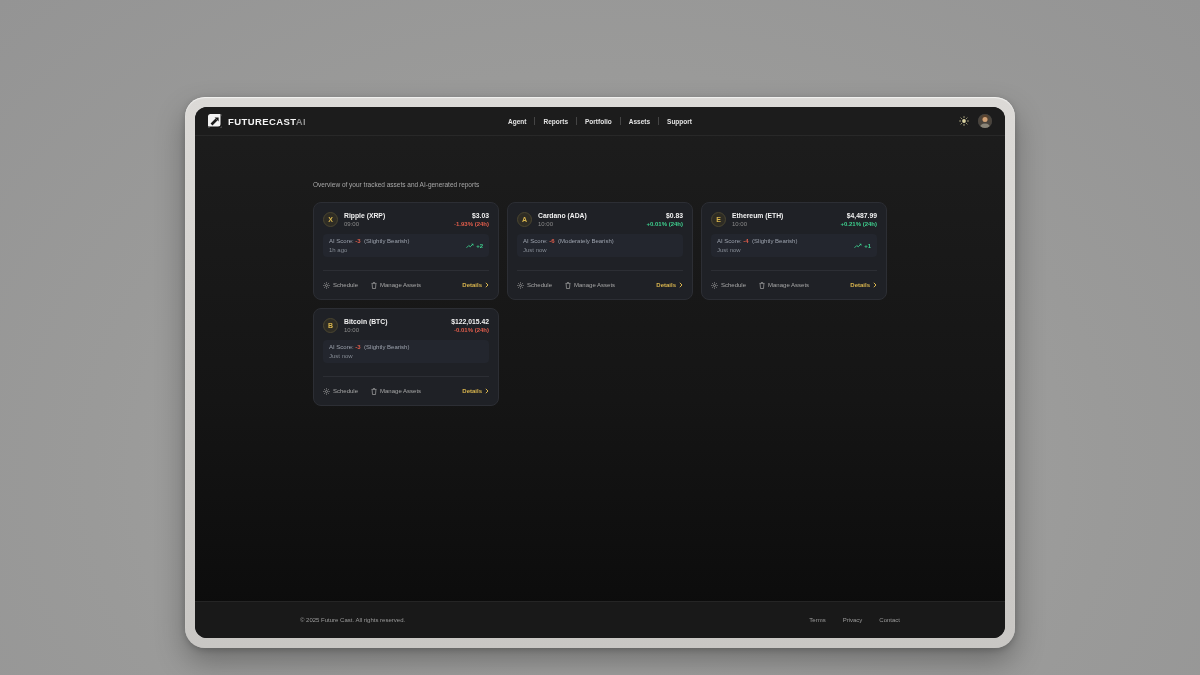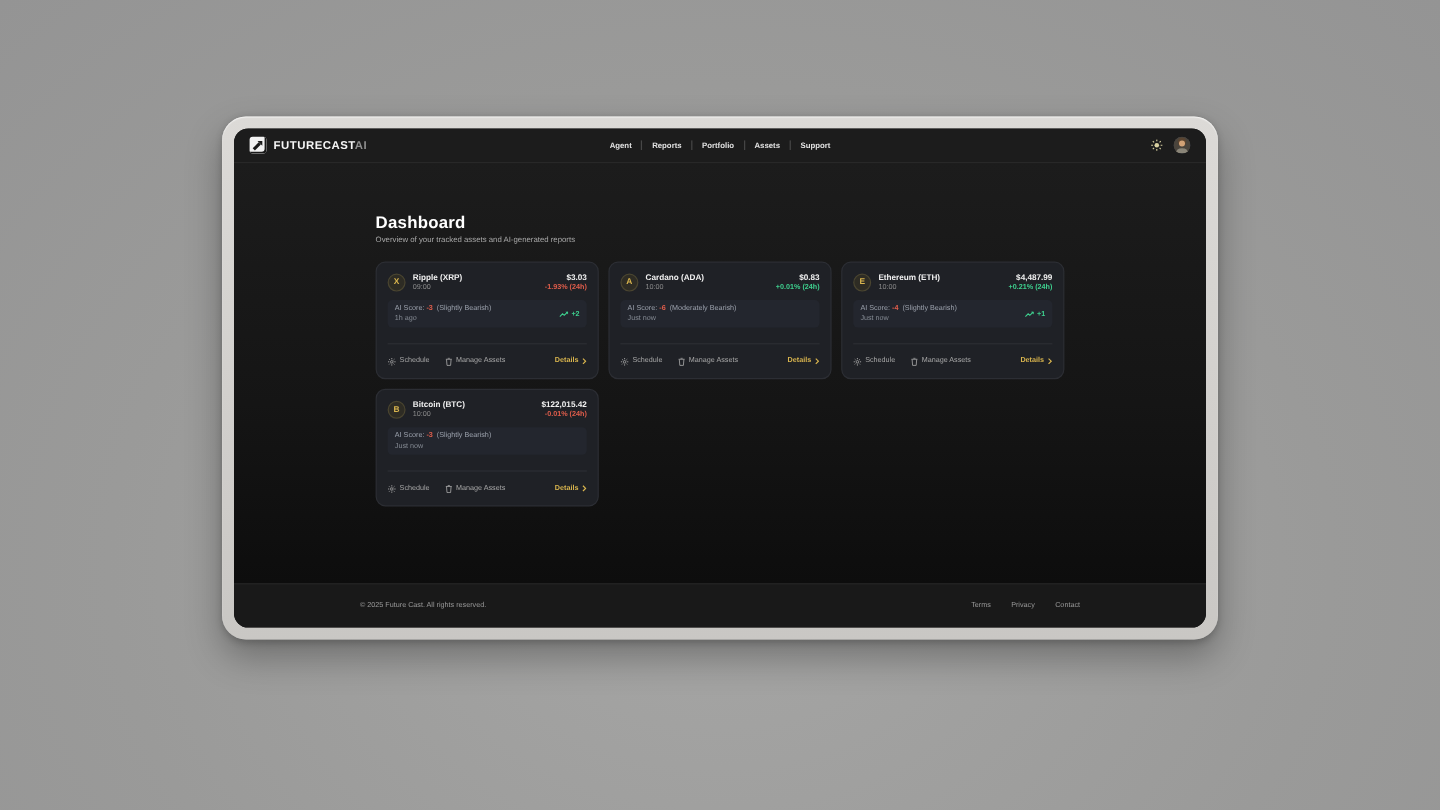--- a/index.html
+++ b/index.html
@@ -5,21 +5,21 @@
   * { margin:0; padding:0; box-sizing:border-box; }
   html,body { width:1200px; height:675px; overflow:hidden; }
   body {
     font-family:"Liberation Sans", sans-serif;
     background:radial-gradient(ellipse at 50% 70%, #a6a6a5 0%, #9a9a99 60%, #949494 100%);
     position:relative;
   }
 
   
   .device {
-    position:absolute; left:185px; top:97px; width:830px; height:436px;
+    position:absolute; left:185px; top:97px; width:830px; height:551px;
     background:linear-gradient(180deg,#dcdad7,#c9c7c4);
     border-radius:20px; padding:10px;
     box-shadow:0 14px 30px rgba(0,0,0,.30), 0 2px 6px rgba(0,0,0,.18), inset 0 1px 1px rgba(255,255,255,.65);
   }
   .screen {
     width:100%; height:100%; border-radius:12px; overflow:hidden;
     background:linear-gradient(180deg,#1d1d1d 0%, #151515 55%, #0b0b0b 100%);
     display:flex; flex-direction:column;
   }
 
@@ -165,21 +165,20 @@
             <circle cx="7" cy="4.2" r="3.4" fill="#5a4430"></circle>
             <circle cx="7" cy="5.6" r="2.5" fill="#d2a276"></circle>
             <path d="M2 14 Q2 9.5 7 9.5 Q12 9.5 12 14 Z" fill="#8a8578"></path>
           </svg>
         </div>
       </div>
     </div>
 
     <div class="app-main">
       <div class="content">
-        <div class="page-title">Dashboard</div>
         <div class="page-subtitle">Overview of your tracked assets and AI-generated reports</div>
 
         <div class="cards-grid">
 
           <div class="card">
             <div class="card-head">
               <div class="coin-badge">X</div>
               <div>
                 <div class="coin-name">Ripple (XRP)</div>
                 <div class="coin-time">09:00</div>

